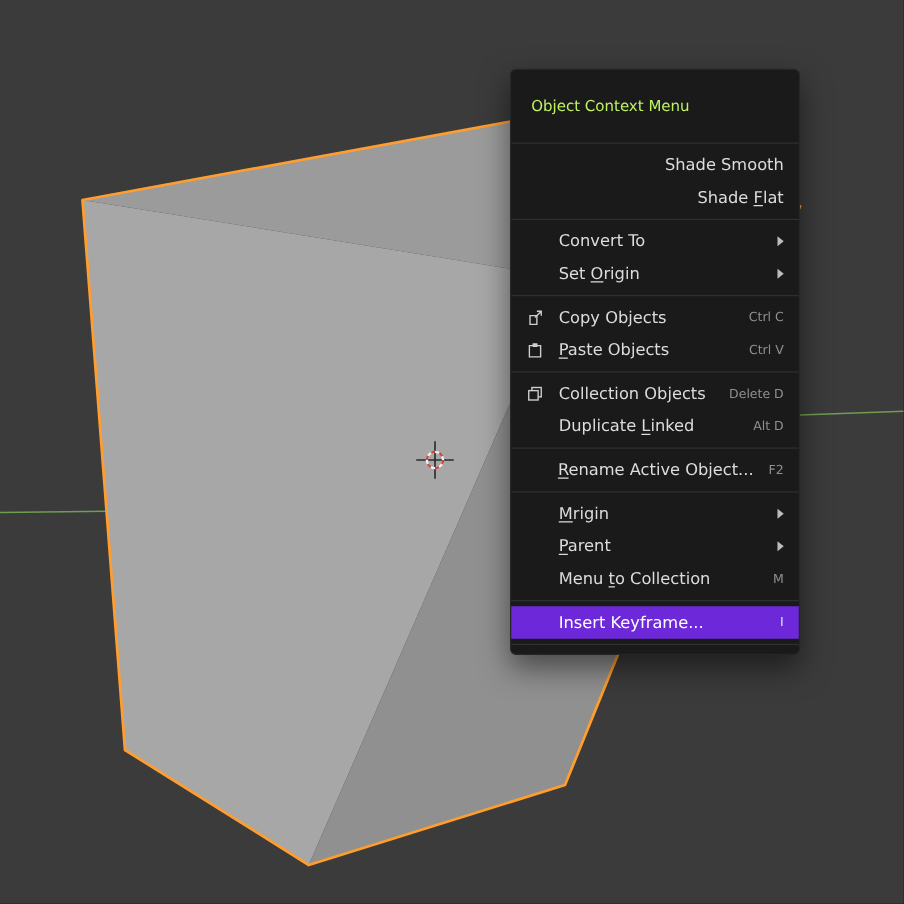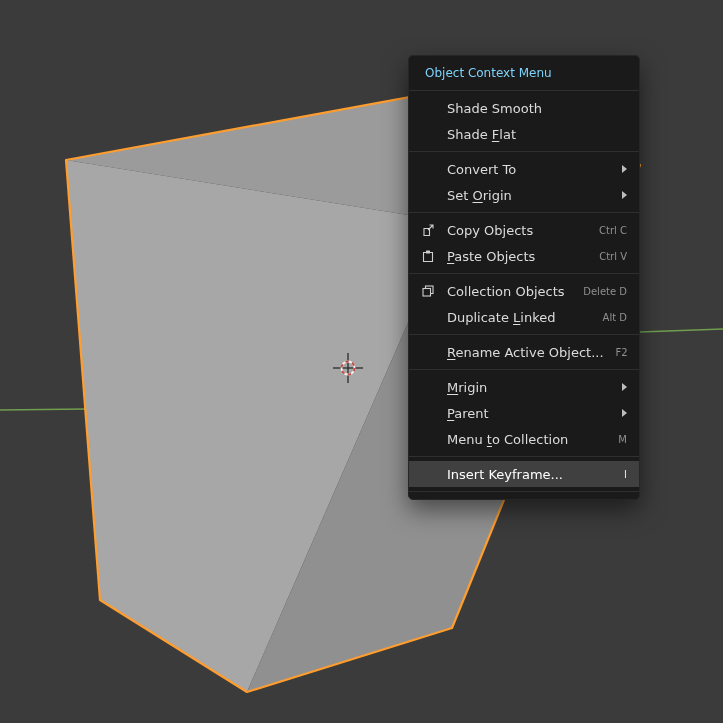--- a/index.html
+++ b/index.html
@@ -25,46 +25,47 @@
     box-shadow: 0 10px 24px rgba(0,0,0,0.5);
     color: #dcdcdc;
     font-size: 13px;
     padding-bottom: 3px;
     box-sizing: border-box;
     z-index: 5;
   }
   .menu-header {
     height: 34px;
     line-height: 34px;
-    padding: 0 16px;
-    color: #7dd3fc;
+    padding: 12px 16px;
+    color: #bef264;
     font-size: 12px;
   }
   .sep { height: 1px; background: #2f2f2f; margin: 4px 0; }
   .sep.top { margin-top: 0; }
   .row {
     display: flex;
     align-items: center;
     height: 26px;
     padding: 0 12px;
     cursor: default;
+    justify-content: flex-end;
   }
   .row .gutter { width: 26px; flex: 0 0 26px; display: flex; align-items: center; }
   .row .lbl { white-space: pre; }
   .row .lbl span { white-space: pre; }
   .key { text-decoration: underline; text-underline-offset: 2px; }
   .right { margin-left: auto; color: #909090; font-size: 10px; padding-left: 12px; }
   .arrow {
     margin-left: auto;
     width: 0; height: 0;
     border-left: 5px solid #bdbdbd;
     border-top: 4px solid transparent;
     border-bottom: 4px solid transparent;
   }
-  .row.hl { background: #404040; color: #ffffff; }
+  .row.hl { background: #6d28d9; color: #ffffff; }
   .row.hl .right { color: #dce6f5; }
   .icon svg { display: block; }
 </style>
 </head>
 <body>
 
 <div class="canvas">
 
   <svg class="scene" width="723" height="723" viewBox="0 0 723 723">
 

